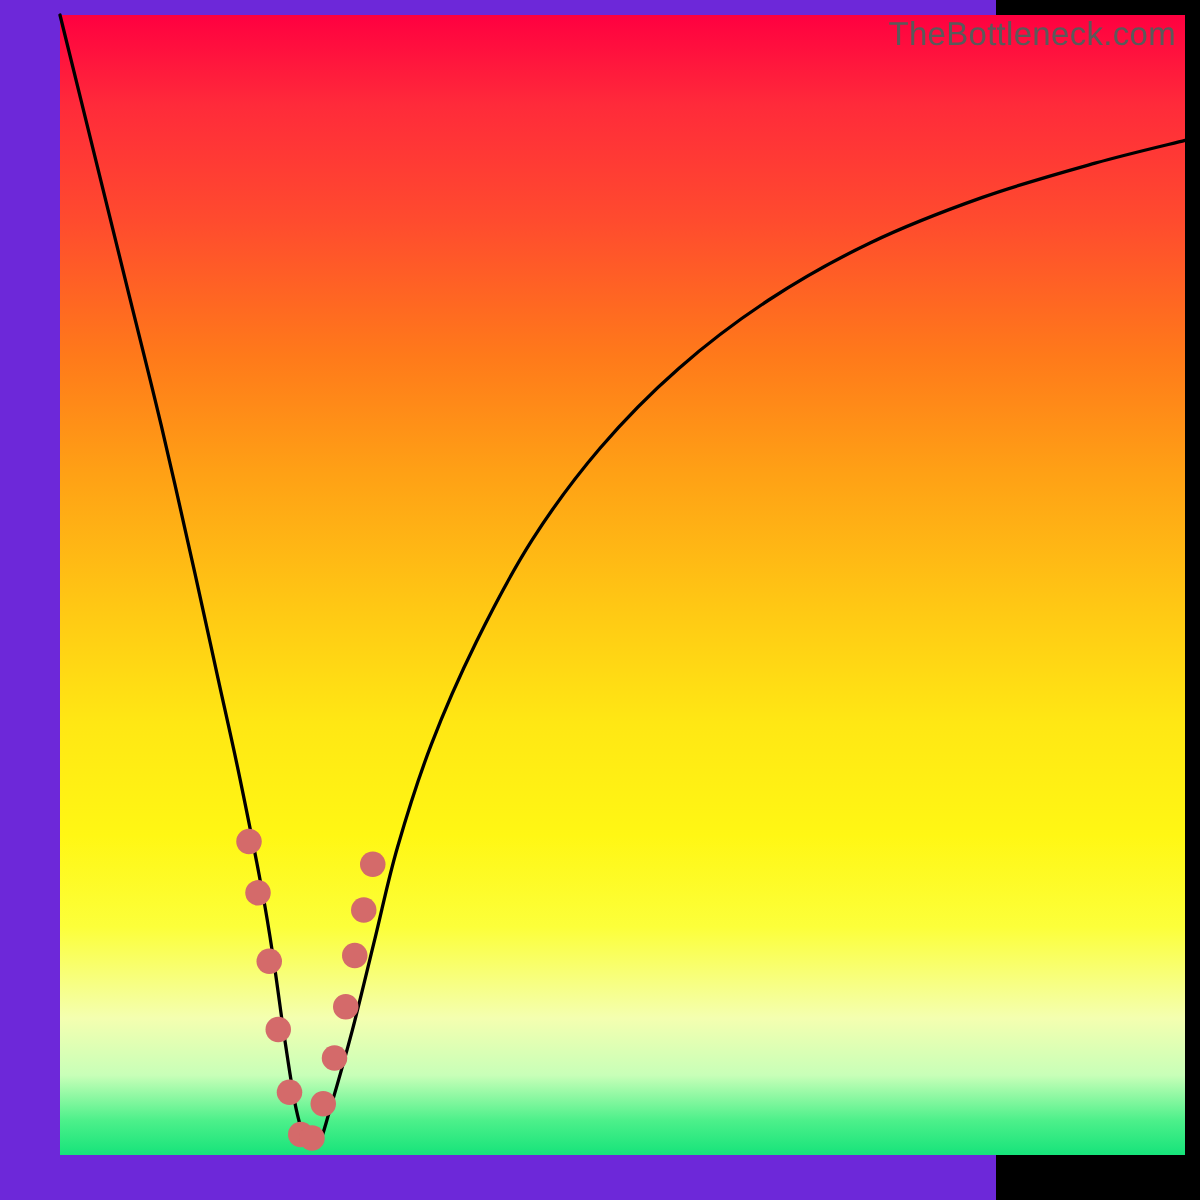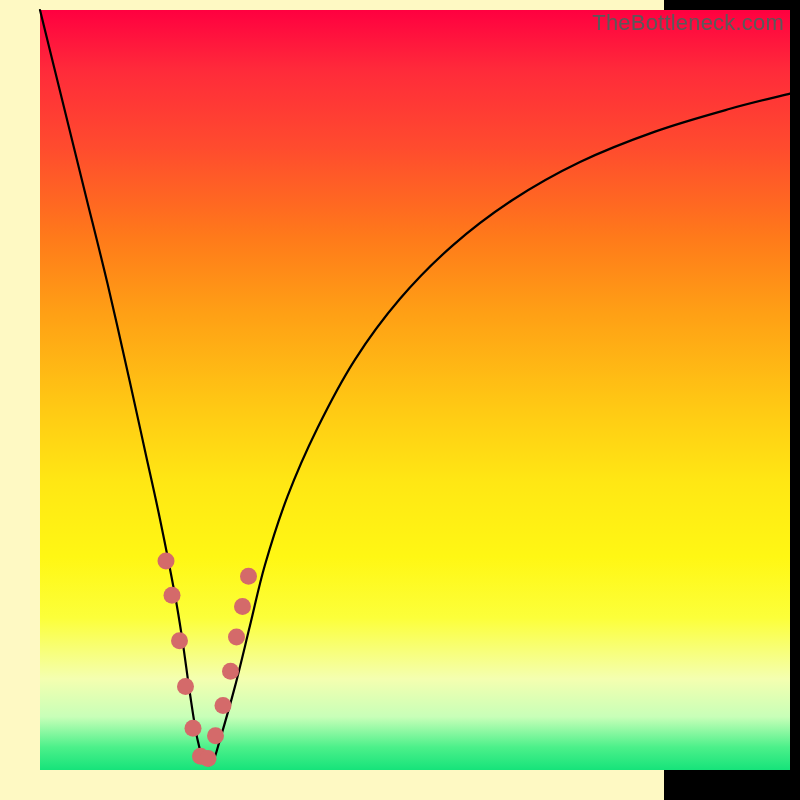--- a/index.html
+++ b/index.html
@@ -8,21 +8,21 @@
     width: 800px;
     height: 800px;
     overflow: hidden;
     background: #000;
     font-family: Arial, Helvetica, sans-serif;
   }
   .frame {
     position: relative;
     width: 664px;
     height: 800px;
-    background: #fef9c3;
+    background: #6d28d9;
   }
   .plot {
     position: absolute;
     left: 40px;
     top: 10px;
     width: 750px;
     height: 760px;
     background: linear-gradient(to bottom,
       #ff0040 0%,
       #ff2b3a 8%,

